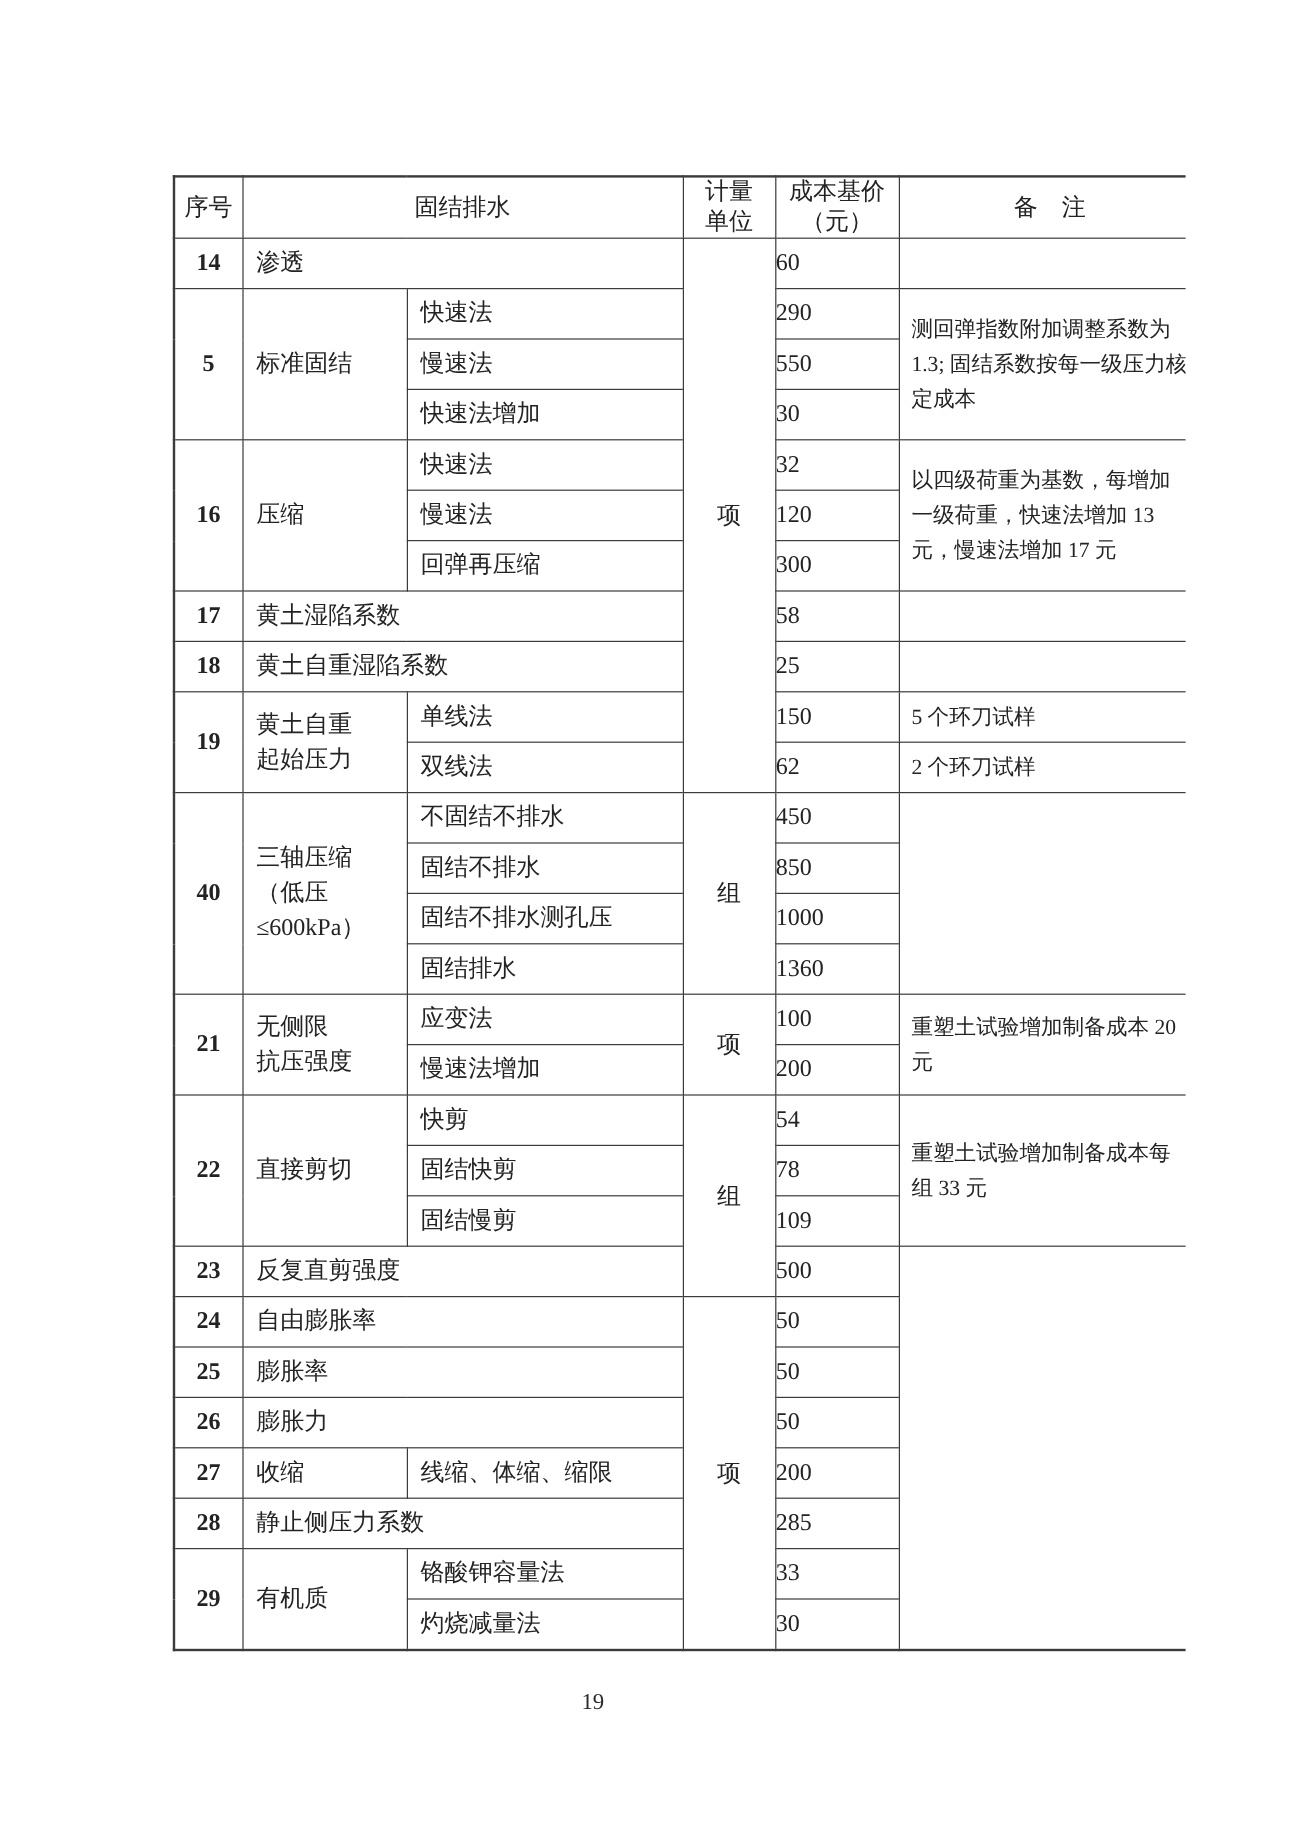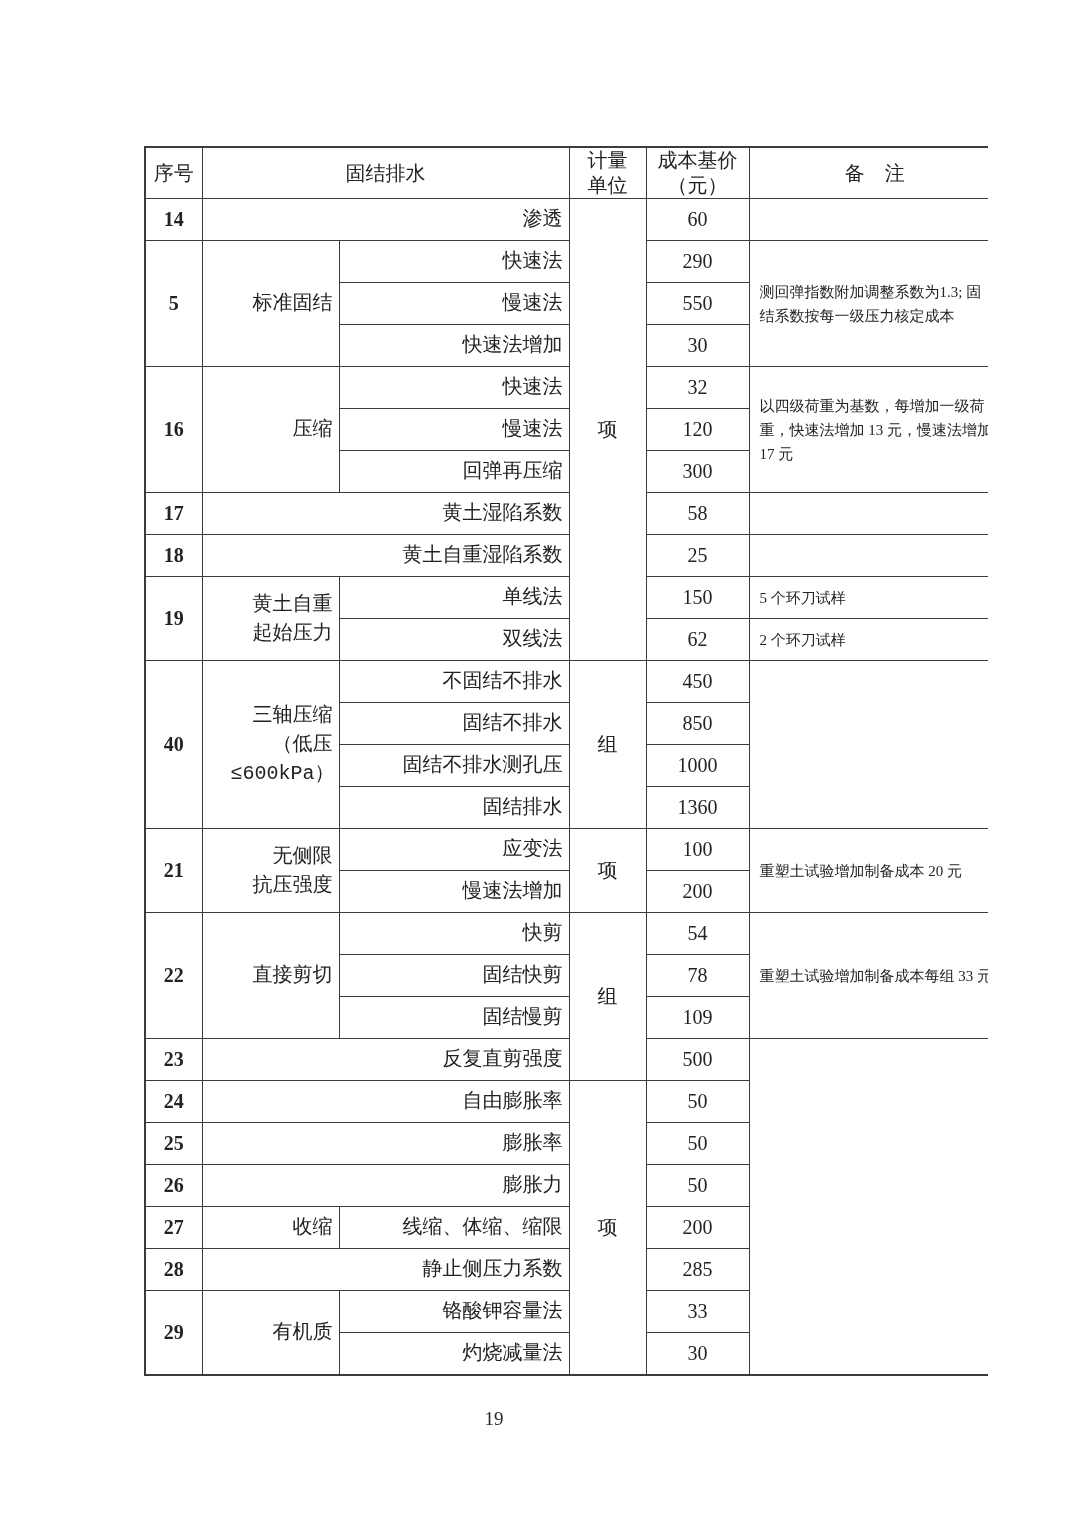--- a/index.html
+++ b/index.html
@@ -26,34 +26,33 @@
     border: 1.5px solid #3b3b3b;
     font-weight: normal;
     font-size: 20px;
     vertical-align: middle;
   }
   .cost-table thead tr { height: 50px; }
   .cost-table tbody tr { height: 42px; }
   th.h-cell { text-align: center; white-space: pre-line; line-height: 1.25; }
   td.c-no { text-align: center; font-weight: bold; }
   td.c-item, td.c-name, td.c-sub {
-    text-align: right;
-    padding-left: 28px;
+    text-align: left;
+    padding-left: 11px;
     padding-right: 6px;
     white-space: pre-line;
     line-height: 1.45;
-    font-family: Liberation Mono, monospace;
   }
   td.c-unit { text-align: center; }
-  td.c-price { text-align: center; }
+  td.c-price { text-align: left; }
   td.c-remark {
     text-align: left;
     padding-left: 10px;
     padding-right: 8px;
-    font-size: 15px;
+    font-size: 18px;
     line-height: 1.6;
   }
   .page-number {
     position: absolute;
     top: 1408px;
     left: 0;
     width: 100%;
     text-align: center;
     font-size: 19px;
     color: #2a2a2a;

